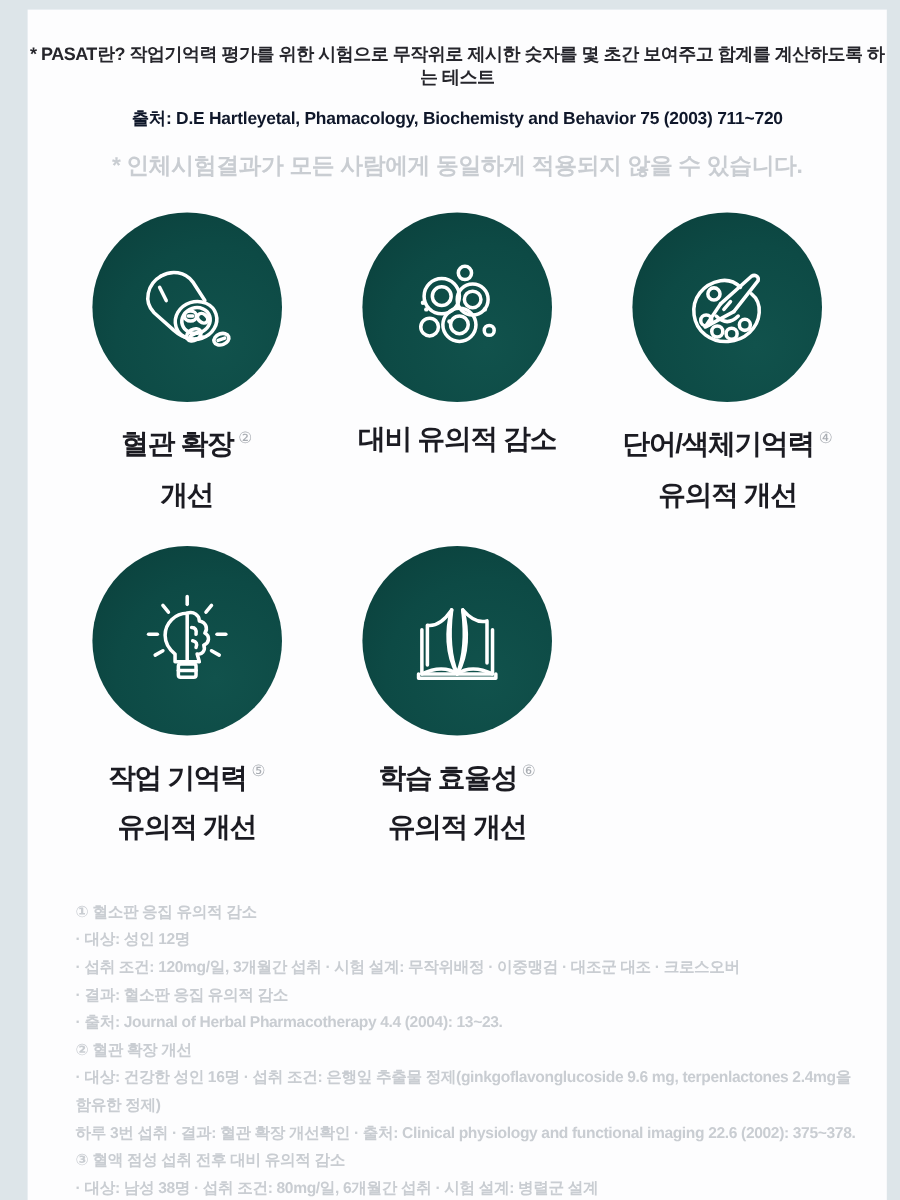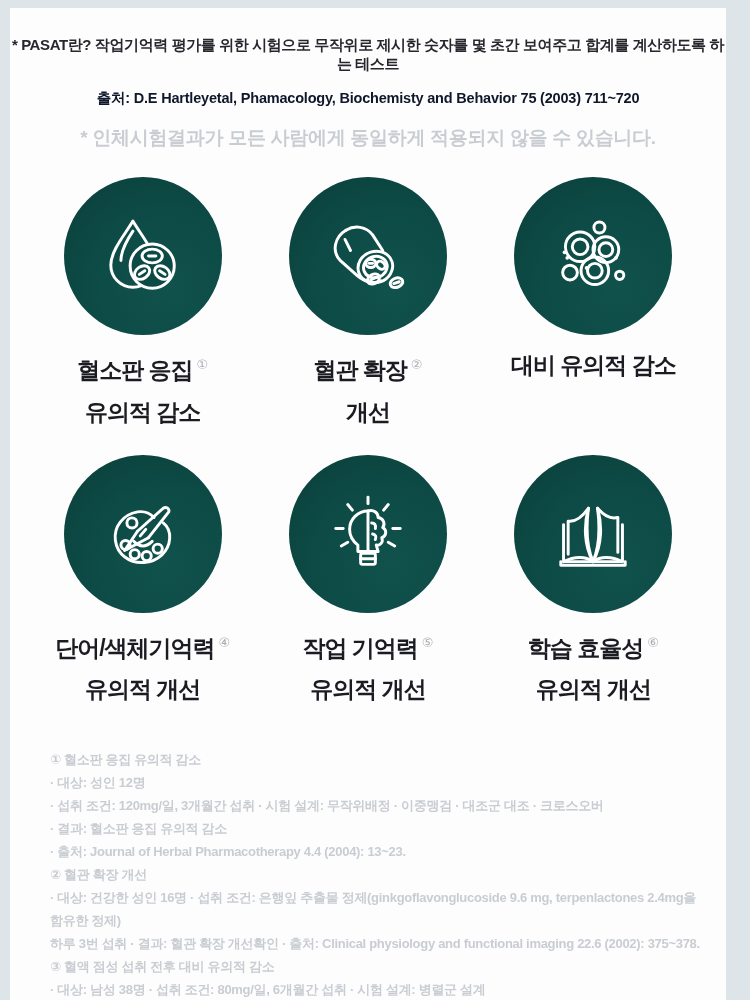--- a/index.html
+++ b/index.html
@@ -2,21 +2,21 @@
 <html><head>
 <meta charset="utf-8">
 <style>
   * { margin:0; padding:0; box-sizing:border-box; }
   html,body { width:750px; height:1000px; overflow:hidden; }
   body {
     background:#dde5e9;
     font-family:"Liberation Sans","DejaVu Sans",sans-serif;
   }
   .page {
-    position:absolute; left:10px; top:8px;
+    position:absolute; left:23px; top:8px;
     width:716px; height:992px;
     background:#fdfdfe;
   }
   
   .header { text-align:center; padding-top:28px; }
   .hdr-note {
     font-size:15px; font-weight:700; color:#26262c; letter-spacing:-0.4px;
   }
   .hdr-src {
     margin-top:15px; font-size:14.5px; font-weight:700; color:#0f172a; letter-spacing:-0.2px;
@@ -63,39 +63,20 @@
 <div class="page">
 
   <div class="header">
     <div class="hdr-note">* PASAT란? 작업기억력 평가를 위한 시험으로 무작위로 제시한 숫자를 몇 초간 보여주고 합계를 계산하도록 하는 테스트</div>
     <div class="hdr-src">출처: D.E Hartleyetal, Phamacology, Biochemisty and Behavior 75 (2003) 711~720</div>
     <div class="hdr-disclaimer">* 인체시험결과가 모든 사람에게 동일하게 적용되지 않을 수 있습니다.</div>
   </div>
 
   <div class="grid">
 
-    <div class="cell">
-      <div class="bubble">
-        <svg viewBox="0 0 100 100">
-          <path class="ic" d="M39 12 C31 26 15 44 15 60 A24 24 0 0 0 63 60 C63 44 47 26 39 12 Z"></path>
-          <path class="ic" d="M26 55 C26 45 33 32 39 23" stroke-width="2.4"></path>
-          <circle class="ic icfill" cx="60" cy="61" r="24"></circle>
-          <ellipse class="ic" cx="60" cy="50" rx="11" ry="7.5"></ellipse>
-          <path class="ic" d="M56 50 L64 50"></path>
-          <ellipse class="ic" cx="49" cy="68" rx="9" ry="6.5" transform="rotate(-35 49 68)"></ellipse>
-          <path class="ic" d="M46 70 L52 66"></path>
-          <ellipse class="ic" cx="71" cy="68" rx="9" ry="6.5" transform="rotate(35 71 68)"></ellipse>
-          <path class="ic" d="M68 66 L74 70"></path>
-        </svg>
-      </div>
-      <div class="cap">
-        <div><span>혈소판 응집</span><sup>①</sup></div>
-        <div>유의적 감소</div>
-      </div>
-    </div>
 
     <div class="cell">
       <div class="bubble">
         <svg viewBox="0 0 100 100">
           <path class="ic" d="M26 22 C14 29 10 45 20 55 L38 71 C46 78 56 81 64 77"></path>
           <path class="ic" d="M26 22 C36 16 48 18 55 27 L66 44"></path>
           <ellipse class="ic" cx="58" cy="62" rx="19" ry="17" transform="rotate(-18 58 62)"></ellipse>
           <ellipse class="ic" cx="58" cy="62" rx="13" ry="11.5" transform="rotate(-18 58 62)"></ellipse>
           <ellipse class="ic" cx="53" cy="58" rx="5.5" ry="4.5"></ellipse>
           <path class="ic" d="M51 58 L55 58" stroke-width="2.6"></path>

